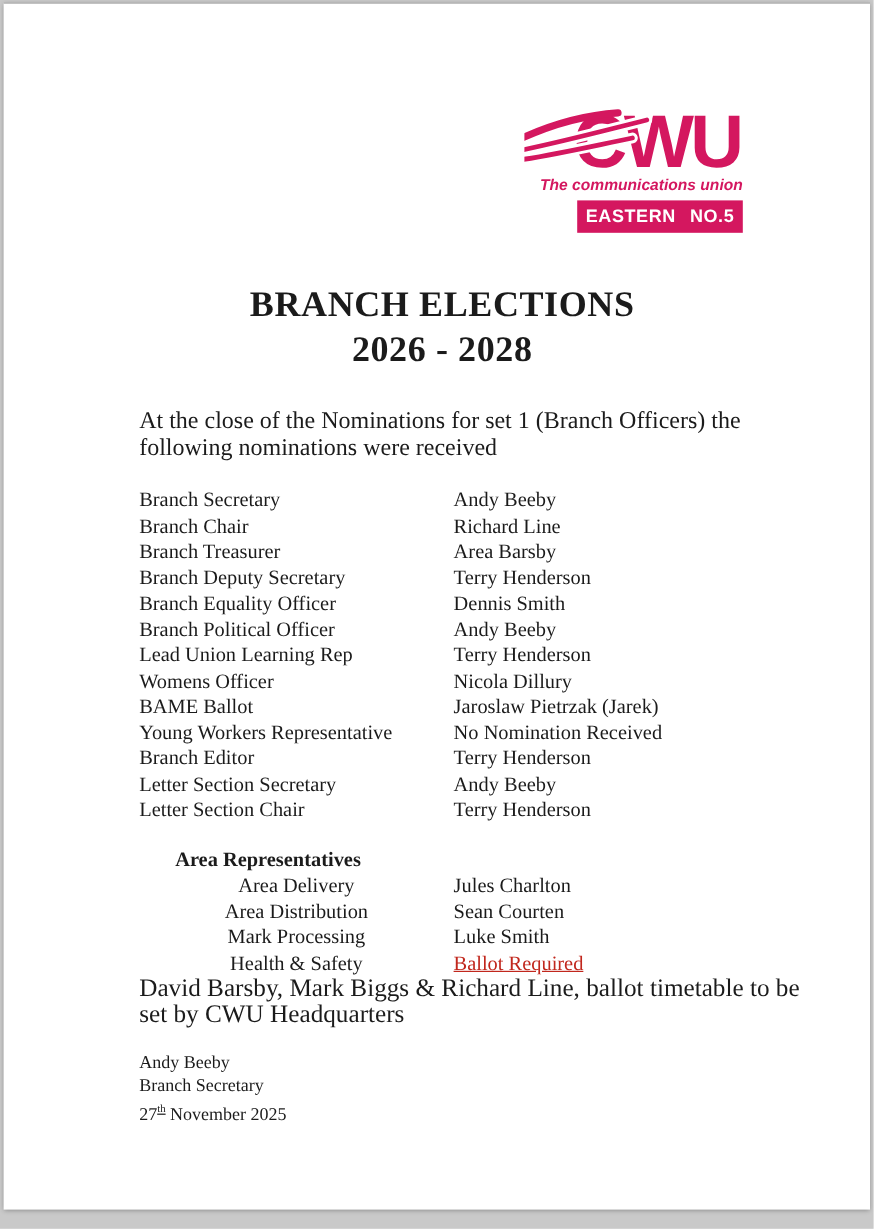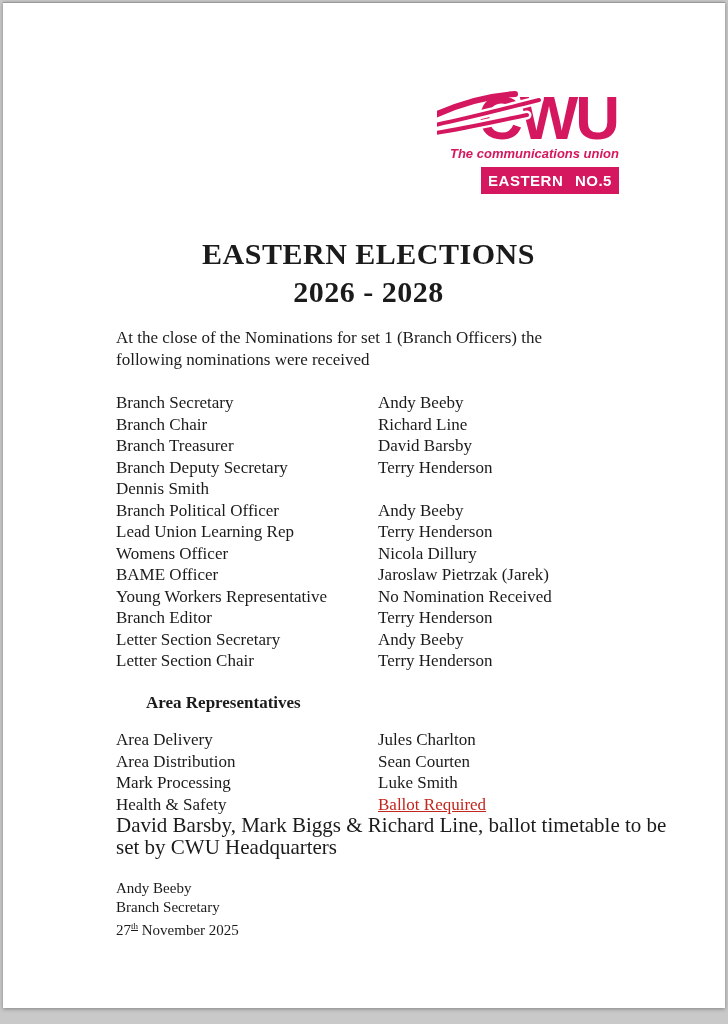--- a/index.html
+++ b/index.html
@@ -75,21 +75,21 @@
     width:505px;
   }
   .title-block{text-align:center;}
   .title-line{
     font-weight:bold;
     font-size:30px;
     line-height:38px;
     letter-spacing:.5px;
     white-space:nowrap;
   }
-  .intro{margin-top:16px;font-size:17px;line-height:21.5px;}
+  .intro{margin-top:30px;font-size:20px;line-height:21.5px;}
   .line{white-space:nowrap;}
   .roster{margin-top:22px;}
   .row{display:flex;font-size:17px;line-height:21.5px;}
   .row .pos{width:262px;white-space:nowrap;}
   .row .nom{white-space:nowrap;}
   .area-heading{
     margin-top:20px;
     font-weight:bold;
     font-size:17px;
     line-height:21.5px;
@@ -114,63 +114,64 @@
       <path class="swoosh" stroke-width="4" d="M-2,46 C 30,41 60,34 90,28"></path>
       <path class="swoosh" stroke-width="6" d="M78,7 C 48,9 20,18 -2,28"></path>
     </svg>
     <div class="tagline">The communications union</div>
     <div class="banner">EASTERN NO.5</div>
   </div>
 
   <div class="content">
 
     <div class="title-block">
-      <div class="title-line">EASTERN ELECTIONS</div>
+      <div class="title-line">BRANCH ELECTIONS</div>
       <div class="title-line">2026 - 2028</div>
     </div>
 
     <div class="intro">
       <div class="line">At the close of the Nominations for set 1 (Branch Officers) the</div>
       <div class="line">following nominations were received</div>
     </div>
 
     <div class="roster">
       <div class="row">
           <span class="pos">Branch Secretary</span>
           <span class="nom">Andy Beeby</span>
         </div>
       <div class="row">
           <span class="pos">Branch Chair</span>
           <span class="nom">Richard Line</span>
         </div>
       <div class="row">
           <span class="pos">Branch Treasurer</span>
-          <span class="nom">David Barsby</span>
+          <span class="nom">Area Barsby</span>
         </div>
       <div class="row">
           <span class="pos">Branch Deputy Secretary</span>
           <span class="nom">Terry Henderson</span>
         </div>
       <div class="row">
+          <span class="pos">Branch Equality Officer</span>
           <span class="nom">Dennis Smith</span>
         </div>
       <div class="row">
           <span class="pos">Branch Political Officer</span>
           <span class="nom">Andy Beeby</span>
         </div>
       <div class="row">
           <span class="pos">Lead Union Learning Rep</span>
           <span class="nom">Terry Henderson</span>
         </div>
       <div class="row">
           <span class="pos">Womens Officer</span>
           <span class="nom">Nicola Dillury</span>
         </div>
       <div class="row">
-          <span class="pos">BAME Officer</span>
+          <span class="pos">BAME Ballot</span>
           <span class="nom">Jaroslaw Pietrzak (Jarek)</span>
         </div>
       <div class="row">
           <span class="pos">Young Workers Representative</span>
           <span class="nom">No Nomination Received</span>
         </div>
       <div class="row">
           <span class="pos">Branch Editor</span>
           <span class="nom">Terry Henderson</span>
         </div>
@@ -178,21 +179,21 @@
           <span class="pos">Letter Section Secretary</span>
           <span class="nom">Andy Beeby</span>
         </div>
       <div class="row">
           <span class="pos">Letter Section Chair</span>
           <span class="nom">Terry Henderson</span>
         </div>
     </div>
 
     <div class="area-heading">Area Representatives</div>
-    <div class="roster" style="margin-top:16px;">
+    <div class="roster" style="margin-top:0;text-align:center;">
       <div class="row">
           <span class="pos">Area Delivery</span>
           <span class="nom">Jules Charlton</span>
         </div>
       <div class="row">
           <span class="pos">Area Distribution</span>
           <span class="nom">Sean Courten</span>
         </div>
       <div class="row">
           <span class="pos">Mark Processing</span>

